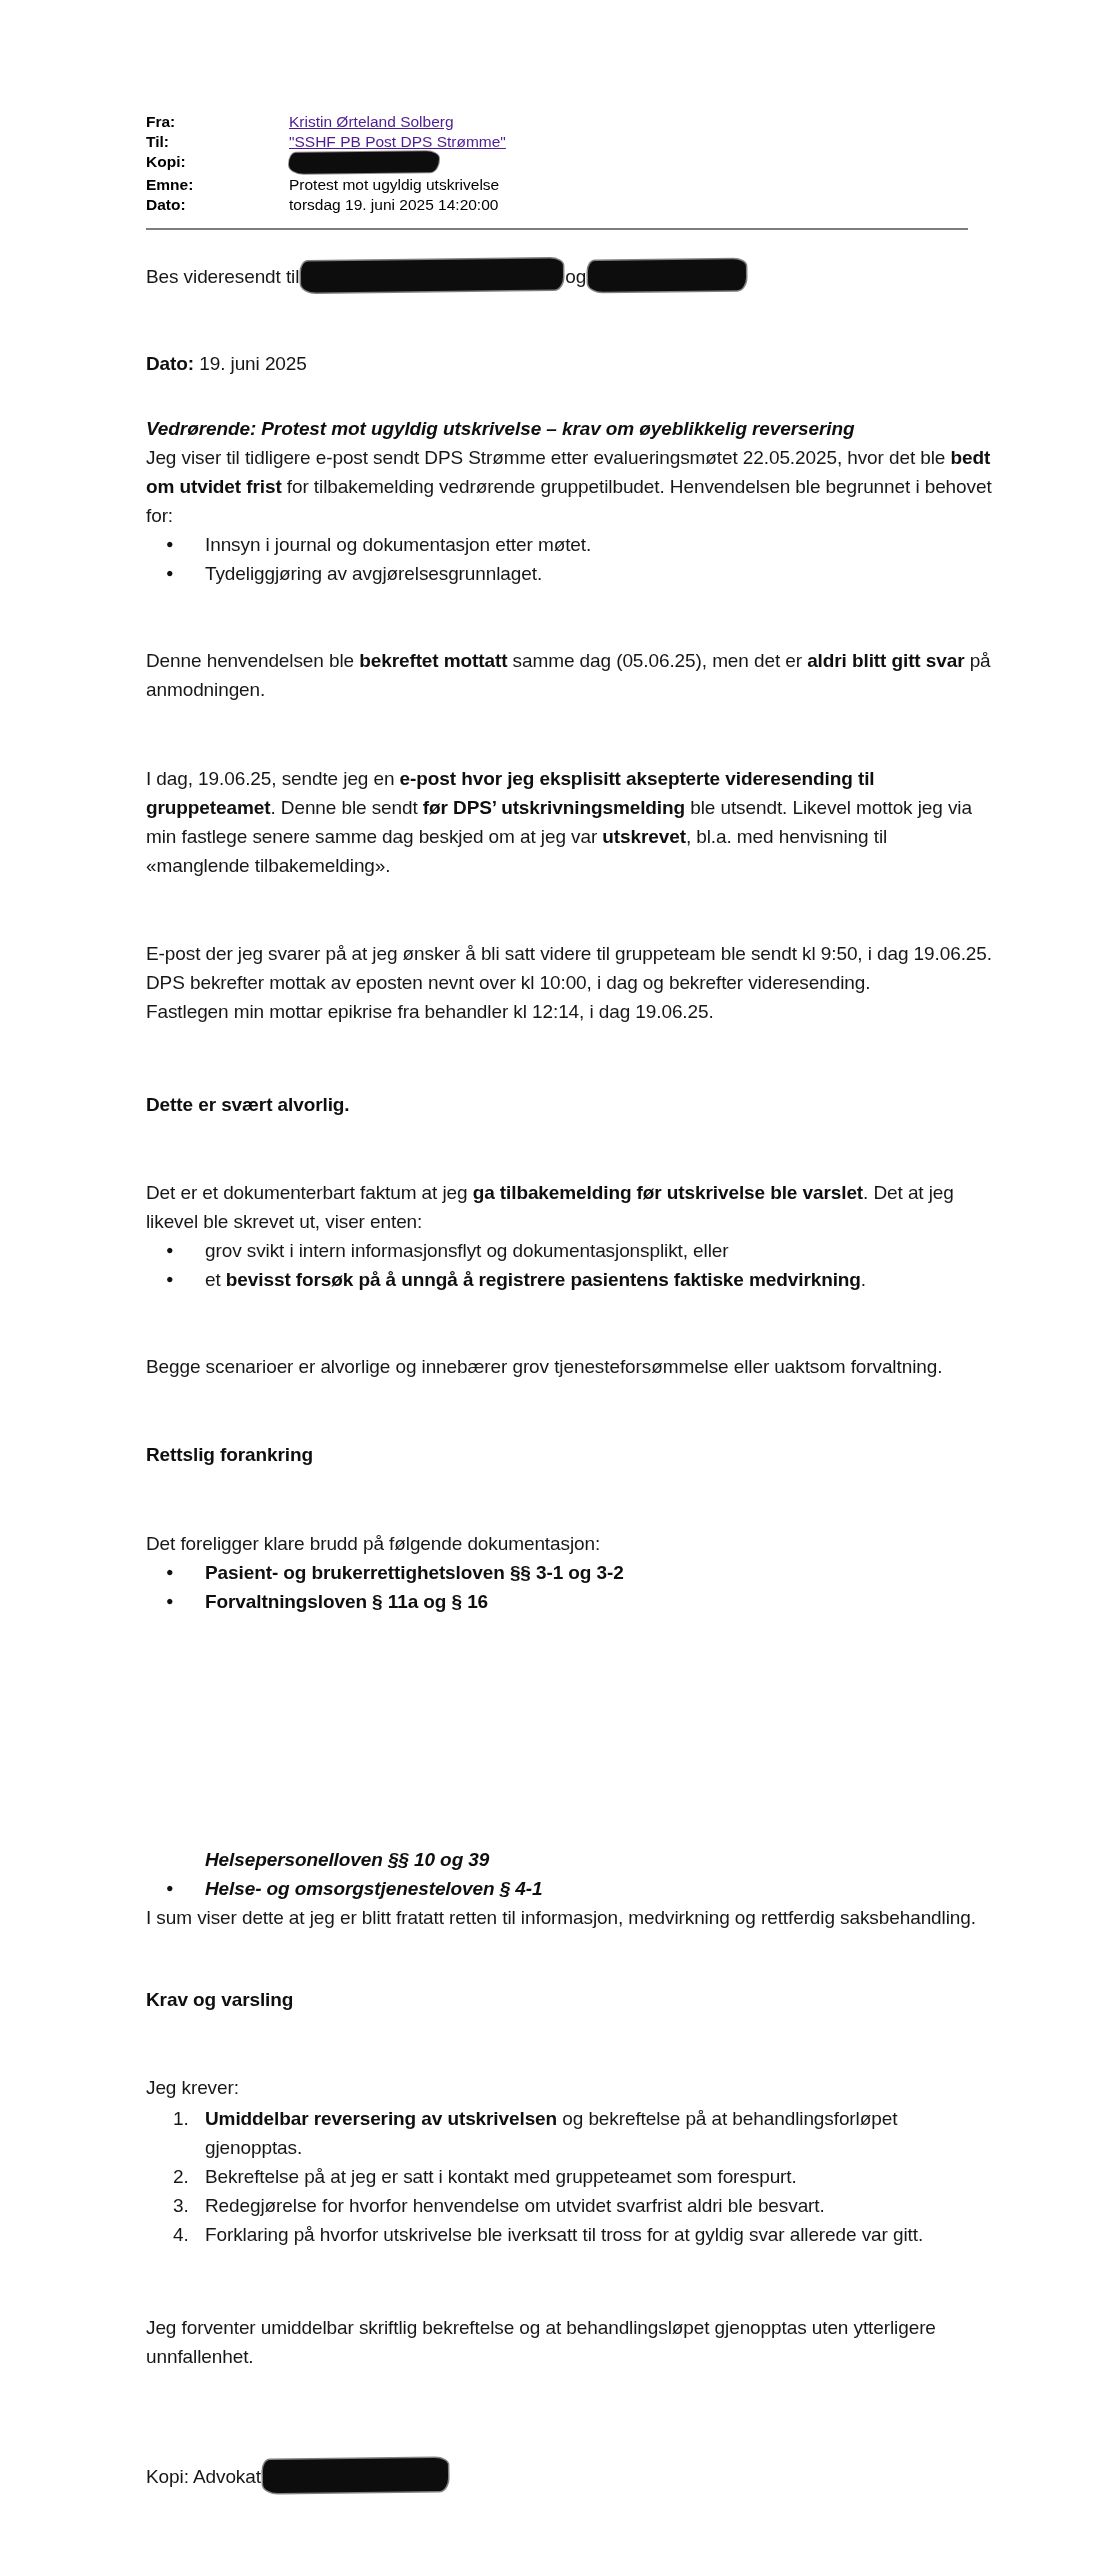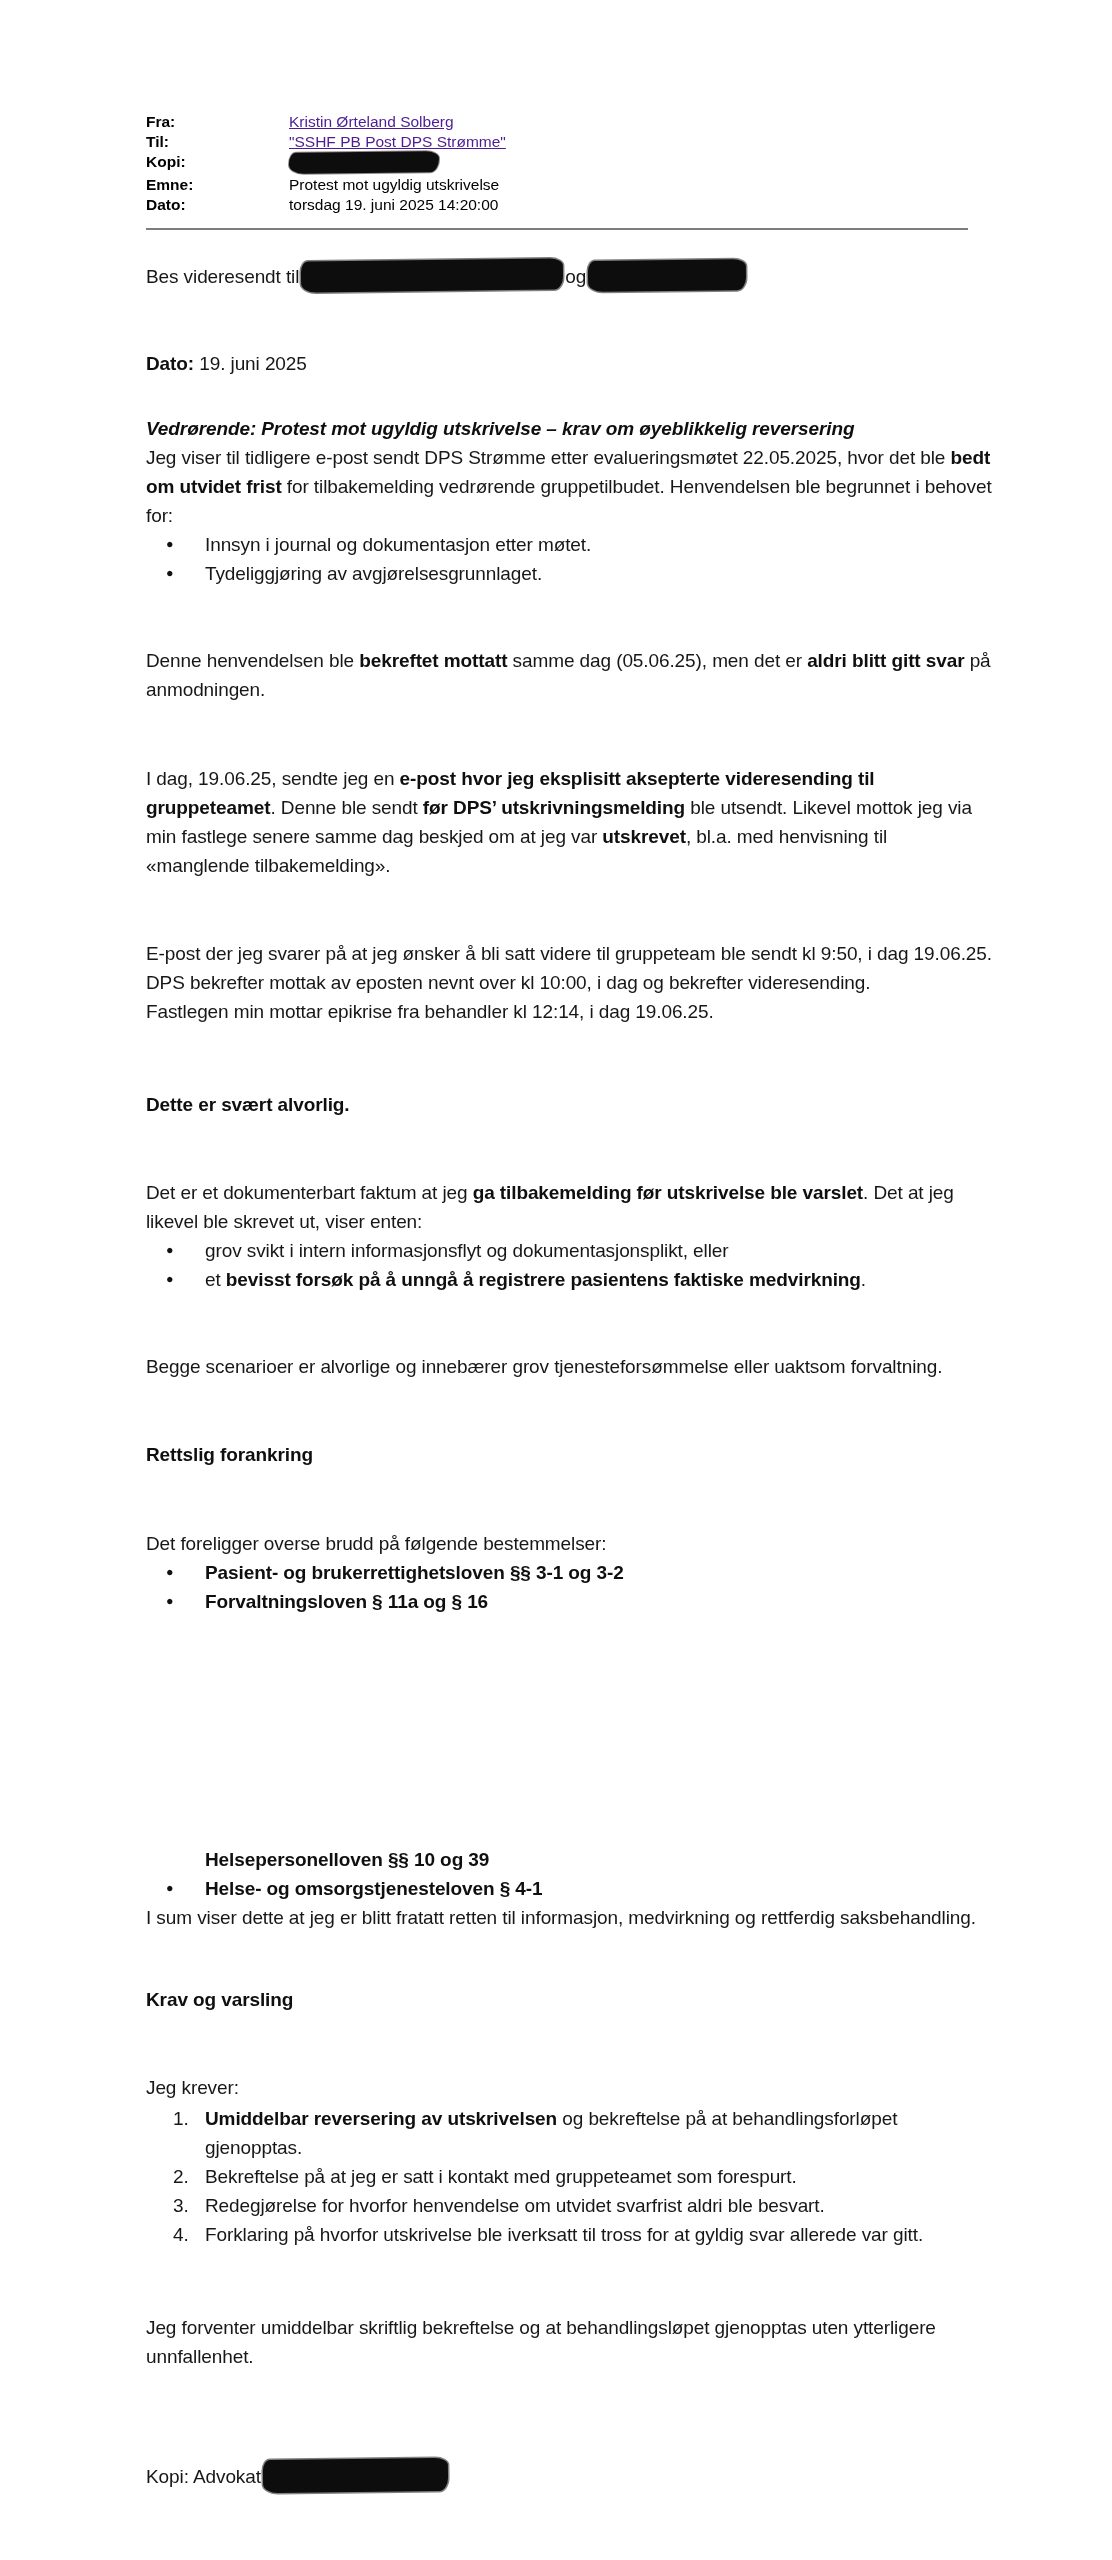--- a/index.html
+++ b/index.html
@@ -96,32 +96,32 @@
           <span class="marker">●</span>
           <span class="li-text"><span>grov svikt i intern informasjonsflyt og dokumentasjonsplikt, eller</span></span>
         </div>
         <div class="li">
           <span class="marker">●</span>
           <span class="li-text"><span>et </span><span class="b">bevisst forsøk på å unngå å registrere pasientens faktiske medvirkning</span><span>.</span></span>
         </div>
       </div>
       <div class="blk" style="margin-top: 58px;"><span>Begge scenarioer er alvorlige og innebærer grov tjenesteforsømmelse eller uaktsom forvaltning.</span></div>
       <div class="blk h" style="margin-top: 59px;"><span class="b">Rettslig forankring</span></div>
-      <div class="blk" style="margin-top: 60px;"><span>Det foreligger overse brudd på følgende bestemmelser:</span></div>
+      <div class="blk" style="margin-top: 60px;"><span>Det foreligger klare brudd på følgende dokumentasjon:</span></div>
       <div class="blk" style="margin-top: 0px;">
         <div class="li">
           <span class="marker">●</span>
           <span class="li-text"><span class="b">Pasient- og brukerrettighetsloven §§ 3-1 og 3-2</span></span>
         </div>
         <div class="li">
           <span class="marker">●</span>
           <span class="li-text"><span class="b">Forvaltningsloven § 11a og § 16</span></span>
         </div>
       </div>
-      <div class="blk" style="margin-top: 229px;">
+      <div class="blk" style="margin-top: 229px; font-style: italic;">
         <div class="li">
           <span class="marker"></span>
           <span class="li-text"><span class="b">Helsepersonelloven §§ 10 og 39</span></span>
         </div>
         <div class="li">
           <span class="marker">●</span>
           <span class="li-text"><span class="b">Helse- og omsorgstjenesteloven § 4-1</span></span>
         </div>
       </div>
       <div class="blk" style="margin-top: 0px;"><span>I sum viser dette at jeg er blitt fratatt retten til informasjon, medvirkning og rettferdig saksbehandling.</span></div>

